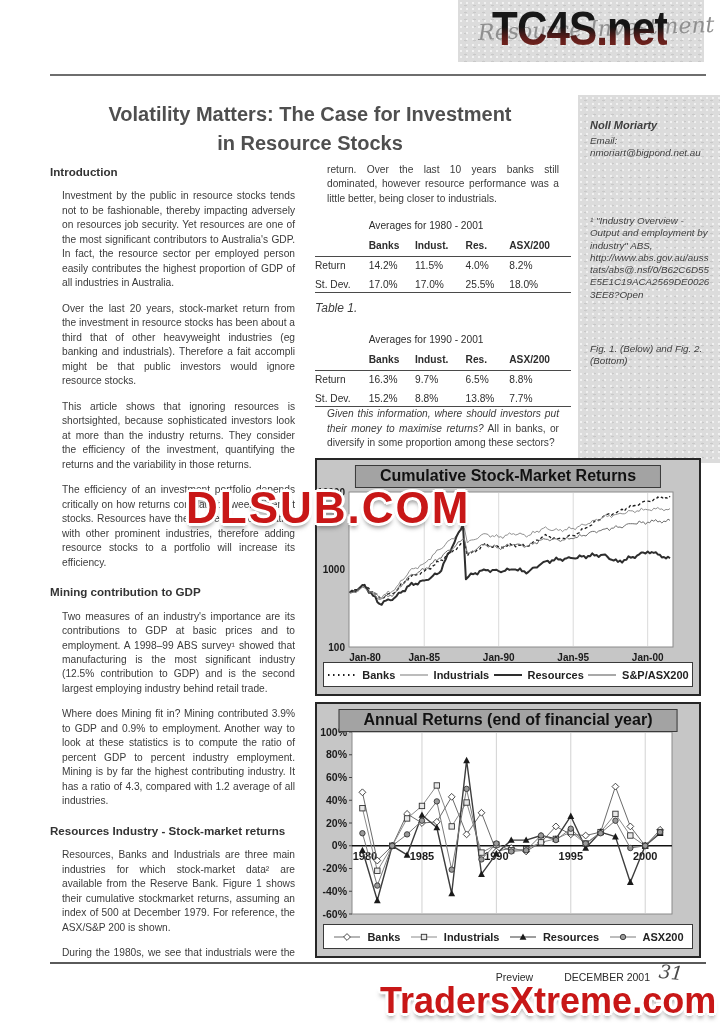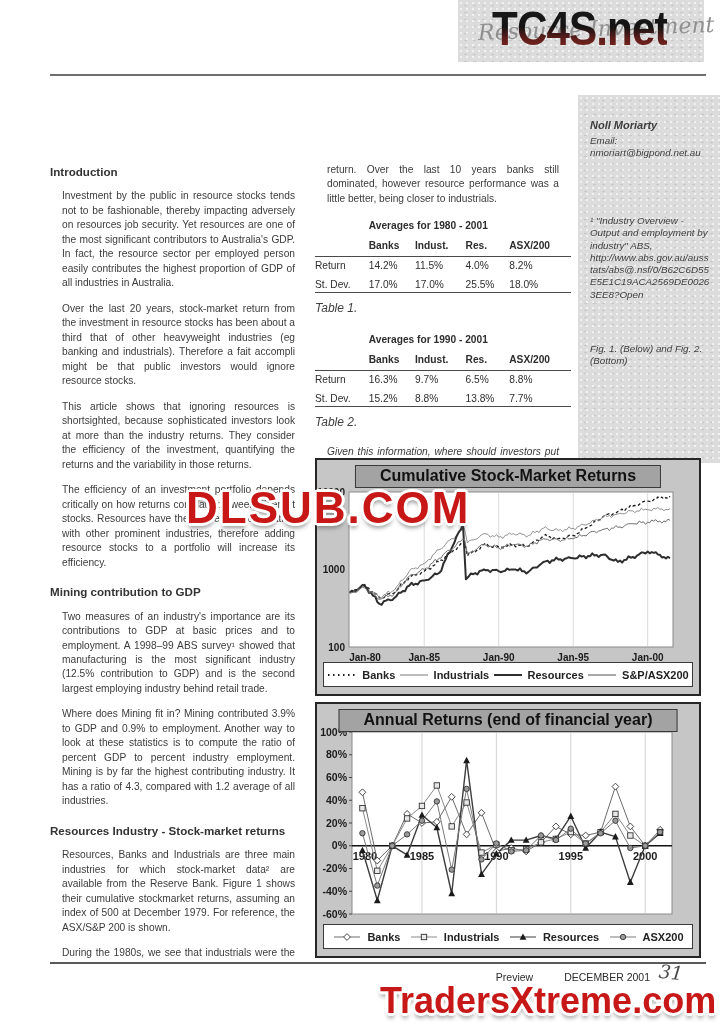--- a/index.html
+++ b/index.html
@@ -39,21 +39,21 @@
   .col-left{left:50px;top:158px;width:257px;height:800px;overflow:hidden;}
   .col-right{left:315px;top:163px;width:256px;}
   .col h3{font-size:11.6px;margin:14px 0 9px;color:#333;text-align:left;}
   .col h3.first{margin-top:6px;}
   .col p{margin:0 12px 11px;}
   .q-italic{font-style:italic;}
 
   
   .tbl{width:100%;border-collapse:collapse;margin-top:6px;font-size:10.2px;color:#2d2d2d;}
   .tbl td{padding:2px 0;}
-  .tbl .t-title td{font-weight:bold;padding-bottom:3px;}
+  .tbl .t-title td{font-weight:normal;padding-bottom:3px;}
   .tbl .t-head td{font-weight:bold;border-bottom:1px solid #4a4a4a;padding-bottom:3px;}
   .tbl tr.t-last td{border-bottom:1px solid #4a4a4a;padding-bottom:0;}
   .tbl td.lbl{width:21%;}
   .tbl-caption{font-style:italic;font-size:12px;margin:7px 0 14px;color:#3f3f3f;}
 
   
   .sidebar{position:absolute;left:578px;top:95px;width:142px;height:368px;box-sizing:border-box;
     padding:24px 10px 10px 12px;font-style:italic;font-size:9.8px;line-height:1.25;color:#3e3e3e;
     background-color:#dcdcdc;
     background-image:radial-gradient(rgba(255,255,255,.6) 1px,transparent 1.4px),
@@ -90,20 +90,24 @@
 <body>
 
 <div class="page">
 
   <div class="masthead">
     <span class="masthead-script">Resource Investment</span>
   </div>
   <div class="wm wm-top">TC4S.net</div>
   <div class="header-rule"></div>
 
+  <div class="article-title">
+    <div>Volatility Matters: The Case for Investment</div>
+    <div>in Resource Stocks</div>
+  </div>
 
   <div class="col col-left">
     <h3 class="first">Introduction</h3>
     <p>Investment by the public in resource stocks tends not to be fashionable, thereby impacting adversely on resources job security. Yet resources are one of the most significant contributors to Australia's GDP. In fact, the resource sector per employed person easily contributes the highest proportion of GDP of all industries in Australia.</p>
     <p>Over the last 20 years, stock-market return from the investment in resource stocks has been about a third that of other heavyweight industries (eg banking and industrials). Therefore a fait accompli might be that public investors would ignore resource stocks.</p>
     <p>This article shows that ignoring resources is shortsighted, because sophisticated investors look at more than the industry returns. They consider the efficiency of the investment, quantifying the returns and the variability in those returns.</p>
     <p>The efficiency of an investment portfolio depends critically on how returns correlate between different stocks. Resources have the desired low correlation with other prominent industries, therefore adding resource stocks to a portfolio will increase its efficiency.</p>
     <h3>Mining contribution to GDP</h3>
     <p>Two measures of an industry's importance are its contributions to GDP at basic prices and to employment. A 1998–99 ABS survey¹ showed that manufacturing is the most significant industry (12.5% contribution to GDP) and is the second largest employing industry behind retail trade.</p>
     <p>Where does Mining fit in? Mining contributed 3.9% to GDP and 0.9% to employment. Another way to look at these statistics is to compute the ratio of percent GDP to percent industry employment. Mining is by far the highest contributing industry. It has a ratio of 4.3, compared with 1.2 average of all industries.</p>
@@ -169,21 +173,20 @@
         </tr>
         <tr class="t-last">
           <td class="lbl">St. Dev.</td>
           <td>15.2%</td>
           <td>8.8%</td>
           <td>13.8%</td>
           <td>7.7%</td>
         </tr>
       </tbody>
     </table>
-    <div class="tbl-caption">Table 2.</div>
 
     <p>
       <span class="q-italic">Given this information, where should investors put their money to maximise returns?</span><span> All in banks, or diversify in some proportion among these sectors?</span>
     </p>
   </div>
 
   <div class="sidebar">
     <div class="sb-author">Noll Moriarty</div>
     <div class="sb-note">Email:</div>
     <div class="sb-note">nmoriart@bigpond.net.au</div>

